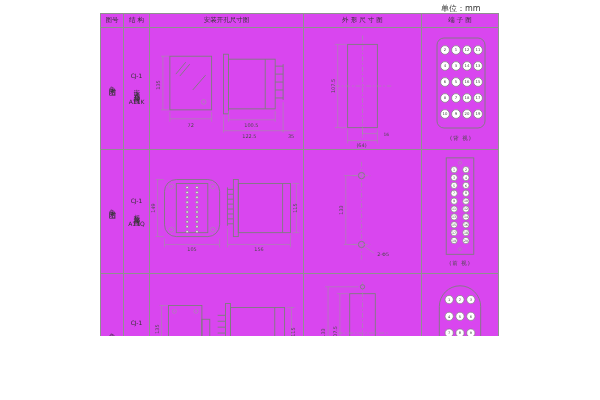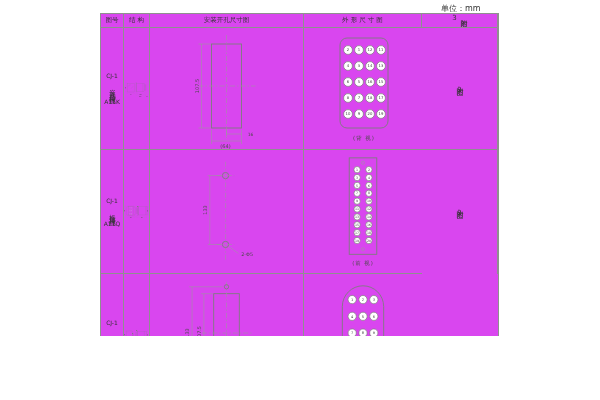--- a/index.html
+++ b/index.html
@@ -31,20 +31,21 @@
 
 <div class="page">
   <div class="unit">单位：mm</div>
 
   <div class="tbl">
 
     <div class="cell head">图号</div>
     <div class="cell head">结 构</div>
     <div class="cell head">安装开孔尺寸图</div>
     <div class="cell head">外 形 尺 寸 图</div>
+    <div class="cell head lastcol">端 子 图</div>
 
     <div class="cell figcell">
       <span class="figtext">附图3</span>
     </div>
     <div class="cell structcell">
       <span class="model">CJ-1</span>
       <span class="vtext">嵌入式后接线</span>
       <span class="code">A11K</span>
     </div>
     <div class="cell">

